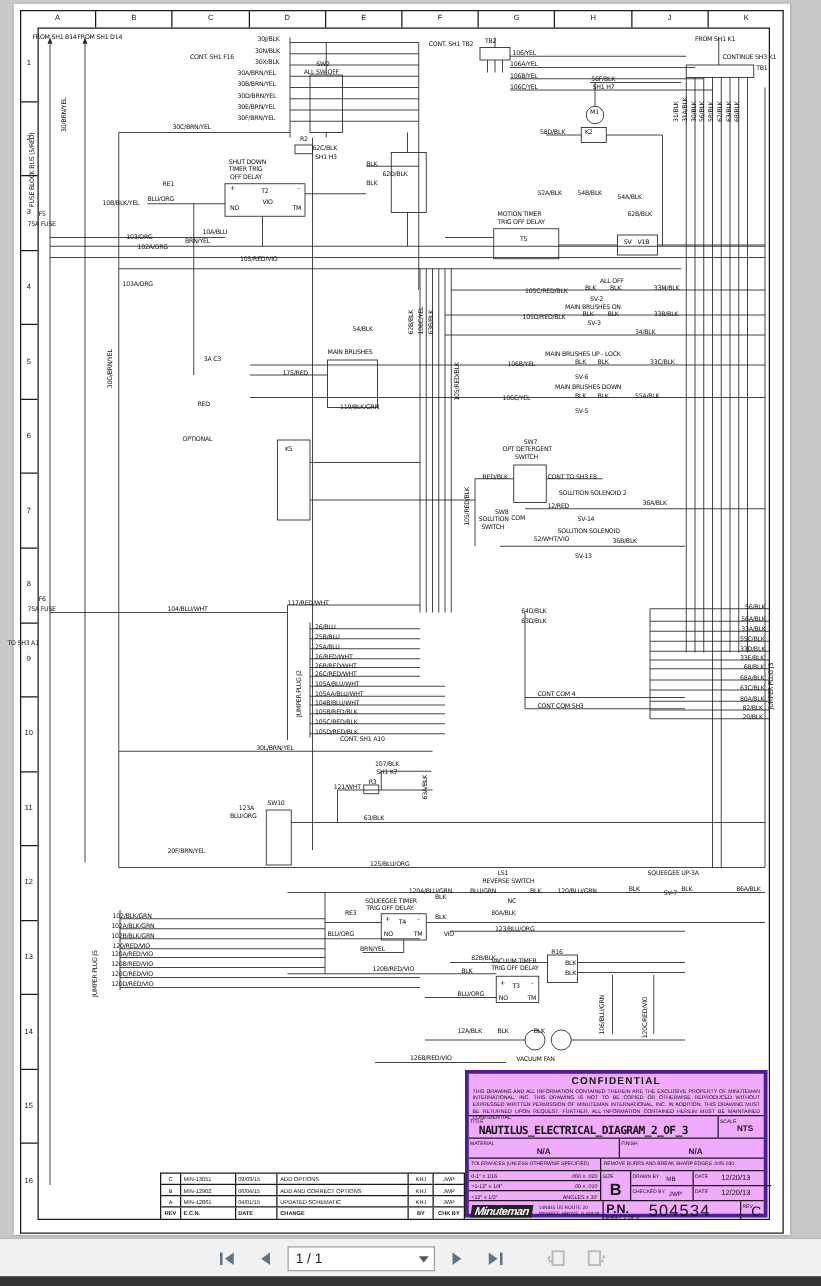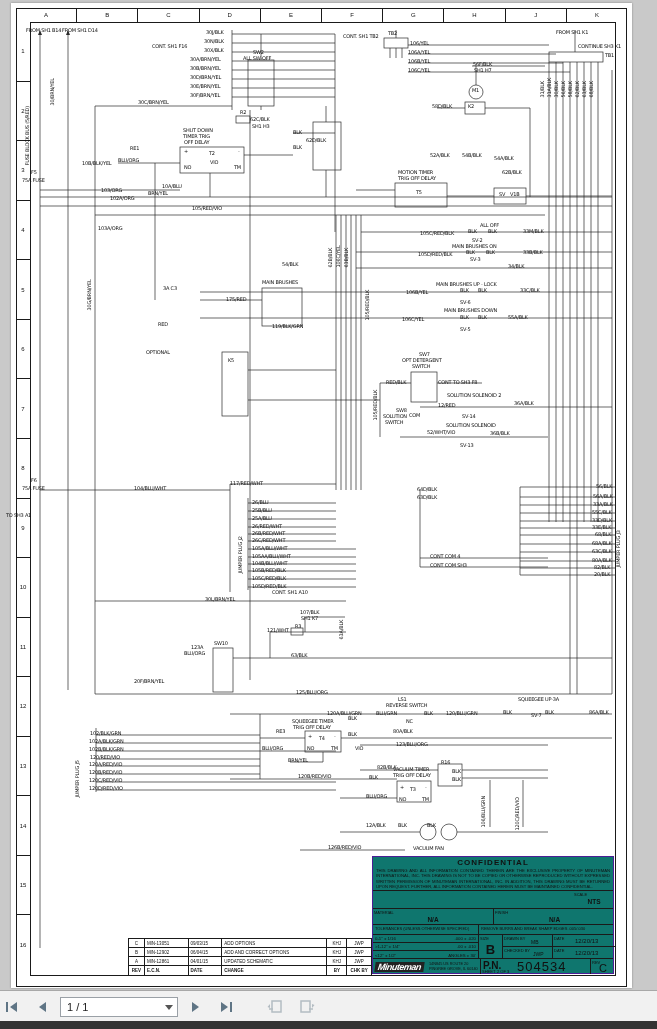--- a/index.html
+++ b/index.html
@@ -18,22 +18,22 @@
   .rcell{flex:1;border-bottom:1px solid #1a1a1a;display:flex;align-items:center;justify-content:center;
          font-size:6px;color:#111;}
   .rcell:last-child{border-bottom:none;}
   
   #schematic{position:absolute;left:0;top:0;width:657px;height:1029px;pointer-events:none;}
   #wires{position:absolute;left:0;top:0;}
   .wl{position:absolute;font-family:"DejaVu Sans",sans-serif;font-size:5px;line-height:1.1;
       color:#111;white-space:nowrap;letter-spacing:-0.2px;}
   .wl.vert{transform:rotate(-90deg);transform-origin:left bottom;}
   
-  #title-block{position:absolute;left:372px;top:856px;width:242px;height:118px;background:#0f766e;
-               border:1px solid #4c1d95;box-sizing:border-box;color:#111;}
+  #title-block{position:absolute;left:372px;top:856px;width:242px;height:118px;background:#f0abfc;
+               border:3px solid #4c1d95;box-sizing:border-box;color:#111;}
   .tb-row{position:absolute;box-sizing:border-box;border-bottom:1px solid #1a1a1a;width:100%;}
   .tb-cell{position:absolute;box-sizing:border-box;height:100%;border-right:1px solid #1a1a1a;overflow:hidden;}
   .tb-cell:last-child,.no-r{border-right:none!important;}
   .mini{position:absolute;left:1px;top:1px;font-size:4px;}
   #conf-head{text-align:center;font-size:8px;font-weight:bold;letter-spacing:1px;margin-top:1px;}
   #conf-legal{font-size:4.2px;line-height:1.25;text-align:justify;padding:1px 3px;}
   .big-title{position:absolute;left:8px;top:7px;font-size:9px;font-weight:bold;
              font-family:"DejaVu Sans Mono",monospace;letter-spacing:-0.5px;}
   .val-c{position:absolute;left:0;right:0;top:7px;text-align:center;font-size:6.5px;font-weight:bold;}
   .tolrow{display:flex;justify-content:space-between;font-size:4.3px;padding:0 2px;border-bottom:1px solid #1a1a1a;height:8px;align-items:center;box-sizing:border-box;}
@@ -47,21 +47,21 @@
   .rev-row{display:flex;height:9px;border-bottom:1px solid #1a1a1a;box-sizing:border-box;}
   .rev-row:last-child{border-bottom:none;}
   .rev-row span{display:flex;align-items:center;padding-left:2px;font-size:4.5px;border-right:1px solid #1a1a1a;
                 box-sizing:border-box;overflow:hidden;white-space:nowrap;}
   .rev-row span:last-child{border-right:none;}
   .c0{width:16px;justify-content:center;padding-left:0!important;}
   .c1{width:44px;}.c2{width:34px;}.c3{width:106px;}.c4{width:20px;justify-content:center;padding-left:0!important;}
   .c5{width:24px;justify-content:center;padding-left:0!important;}
   
   #toolbar{position:absolute;left:0;top:990px;width:657px;height:31px;background:#f1f1f1;
-           border-top:1px solid #a8a8a8;display:flex;align-items:center;justify-content:flex-start;gap:6px;}
+           border-top:1px solid #a8a8a8;display:flex;align-items:center;justify-content:center;gap:6px;}
   .tbtn{width:24px;height:24px;border:none;background:transparent;display:flex;align-items:center;
         justify-content:center;padding:0;cursor:pointer;}
   #page-box{width:118px;height:20px;background:#fff;border:1px solid #9aa0a6;display:flex;align-items:center;
             font-size:11px;color:#222;padding-left:6px;box-sizing:border-box;position:relative;cursor:text;}
   #page-caret{position:absolute;right:4px;top:7px;width:0;height:0;border-left:4px solid transparent;
               border-right:4px solid transparent;border-top:5px solid #555;}
   #bottom-strip{position:absolute;left:0;top:1021px;width:657px;height:8px;background:#333;}
   .spacer8{width:14px;}
 </style>
 </head>
@@ -562,20 +562,24 @@
         </div>
       </div>
   </div>
 
   <div id="title-block">
     <div class="tb-row" style="top:0;height:34px;">
       <div id="conf-head">CONFIDENTIAL</div>
       <div id="conf-legal">THIS DRAWING AND ALL INFORMATION CONTAINED THEREIN ARE THE EXCLUSIVE PROPERTY OF MINUTEMAN INTERNATIONAL, INC. THIS DRAWING IS NOT TO BE COPIED OR OTHERWISE REPRODUCED WITHOUT EXPRESSED WRITTEN PERMISSION OF MINUTEMAN INTERNATIONAL, INC. IN ADDITION, THIS DRAWING MUST BE RETURNED UPON REQUEST. FURTHER, ALL INFORMATION CONTAINED HEREIN MUST BE MAINTAINED CONFIDENTIAL.</div>
     </div>
     <div class="tb-row" style="top:34px;height:18px;">
+      <div class="tb-cell" style="left:0;width:200px;">
+        <span class="mini">TITLE</span>
+        <span class="big-title">NAUTILUS_ELECTRICAL_DIAGRAM_2_OF_3</span>
+      </div>
       <div class="tb-cell no-r" style="left:200px;width:42px;">
         <span class="mini">SCALE</span>
         <span class="val-c">NTS</span>
       </div>
     </div>
     <div class="tb-row" style="top:52px;height:16px;">
       <div class="tb-cell" style="left:0;width:121px;">
         <span class="mini">MATERIAL</span>
         <span class="val-c">N/A</span>
       </div>

